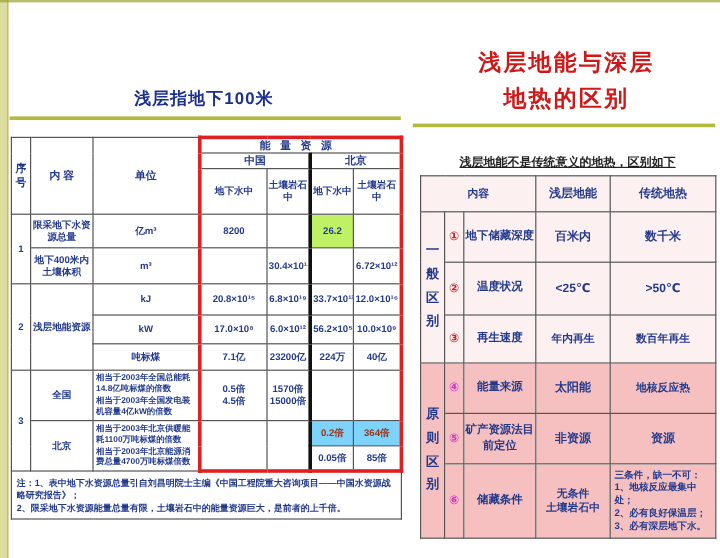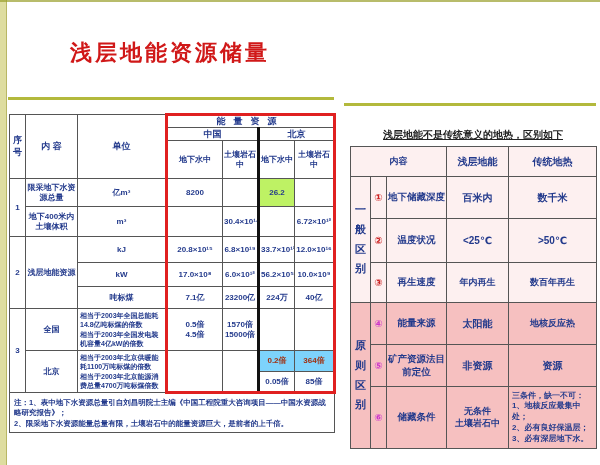--- a/index.html
+++ b/index.html
@@ -52,23 +52,25 @@
   .cond-cell{font-size:8px;text-align:left;line-height:1.35;padding:0 3px;}
   .small2{font-size:9px;}
 </style>
 </head>
 <body>
 
 <div class="slide">
   <div class="edge-left"></div>
   <div class="edge-top"></div>
 
-  <div class="title-left">浅层地能资源储量</div>
+  <div class="subtitle-left">浅层指地下100米</div>
   <div class="rule-left"></div>
 
+  <div class="title-right ml">浅层地能与深层
+地热的区别</div>
   <div class="rule-right"></div>
   <div class="caption-right">浅层地能不是传统意义的地热，区别如下</div>
 
   <table class="tbl-left">
     <colgroup>
       <col style="width:16px">
         <col style="width:52px">
         <col style="width:89px">
       <col style="width:56px">
         <col style="width:36px">

